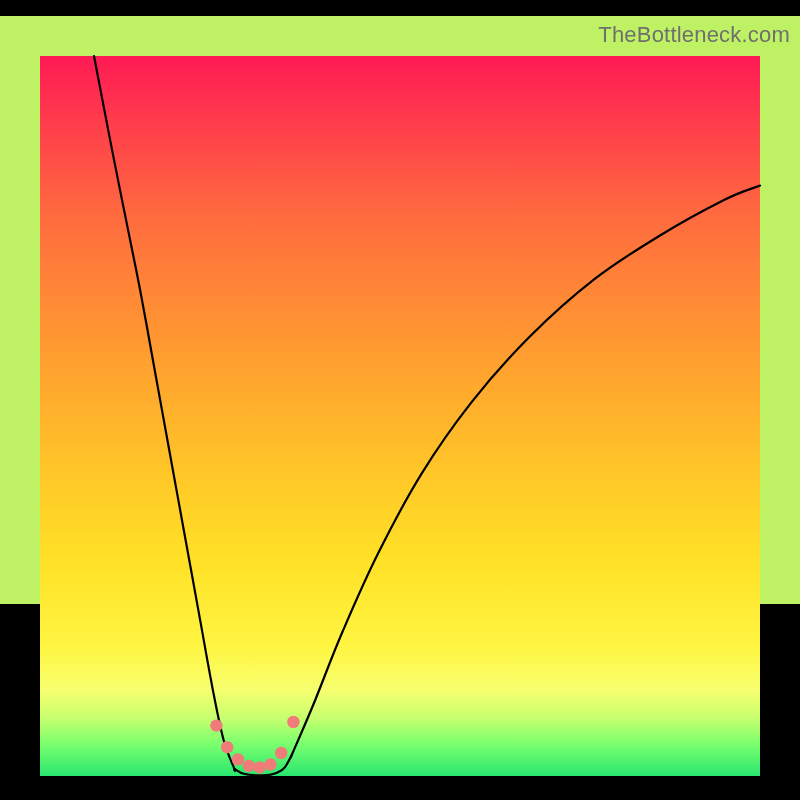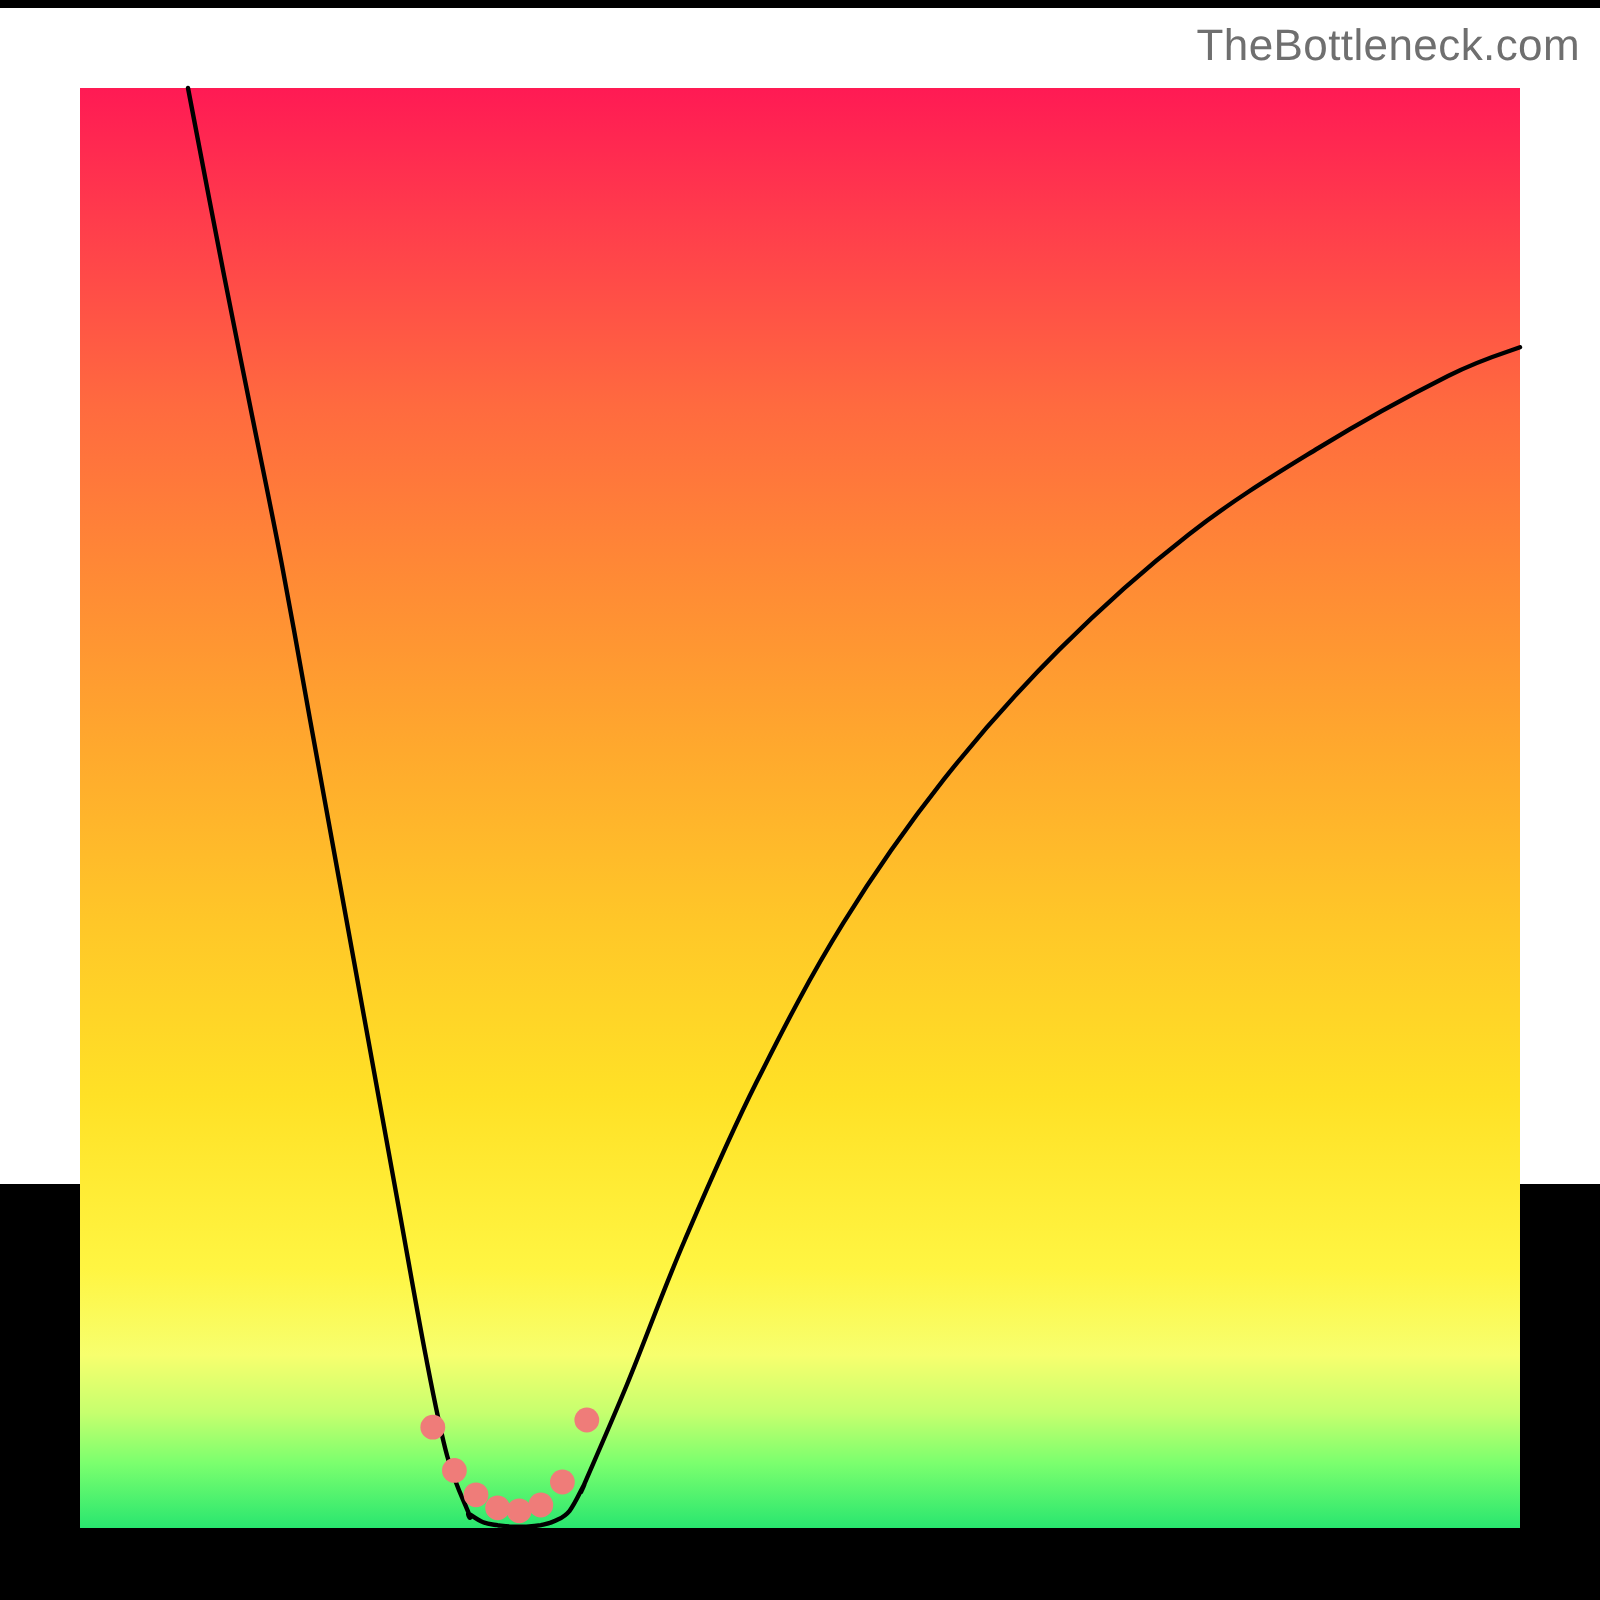--- a/index.html
+++ b/index.html
@@ -7,24 +7,24 @@
     padding: 0;
     width: 800px;
     height: 800px;
     overflow: hidden;
     background: #000;
     font-family: Arial, Helvetica, sans-serif;
   }
   .frame {
     position: absolute;
     left: 0;
-    top: 4px;
+    top: 16px;
     width: 800px;
     height: 588px;
-    background: #ffffff;
+    background: #bef264;
   }
   .plot {
     position: absolute;
     left: 40px;
     top: 40px;
     width: 720px;
     height: 720px;
     background: linear-gradient(
       to bottom,
       #ff1a54 0%,

